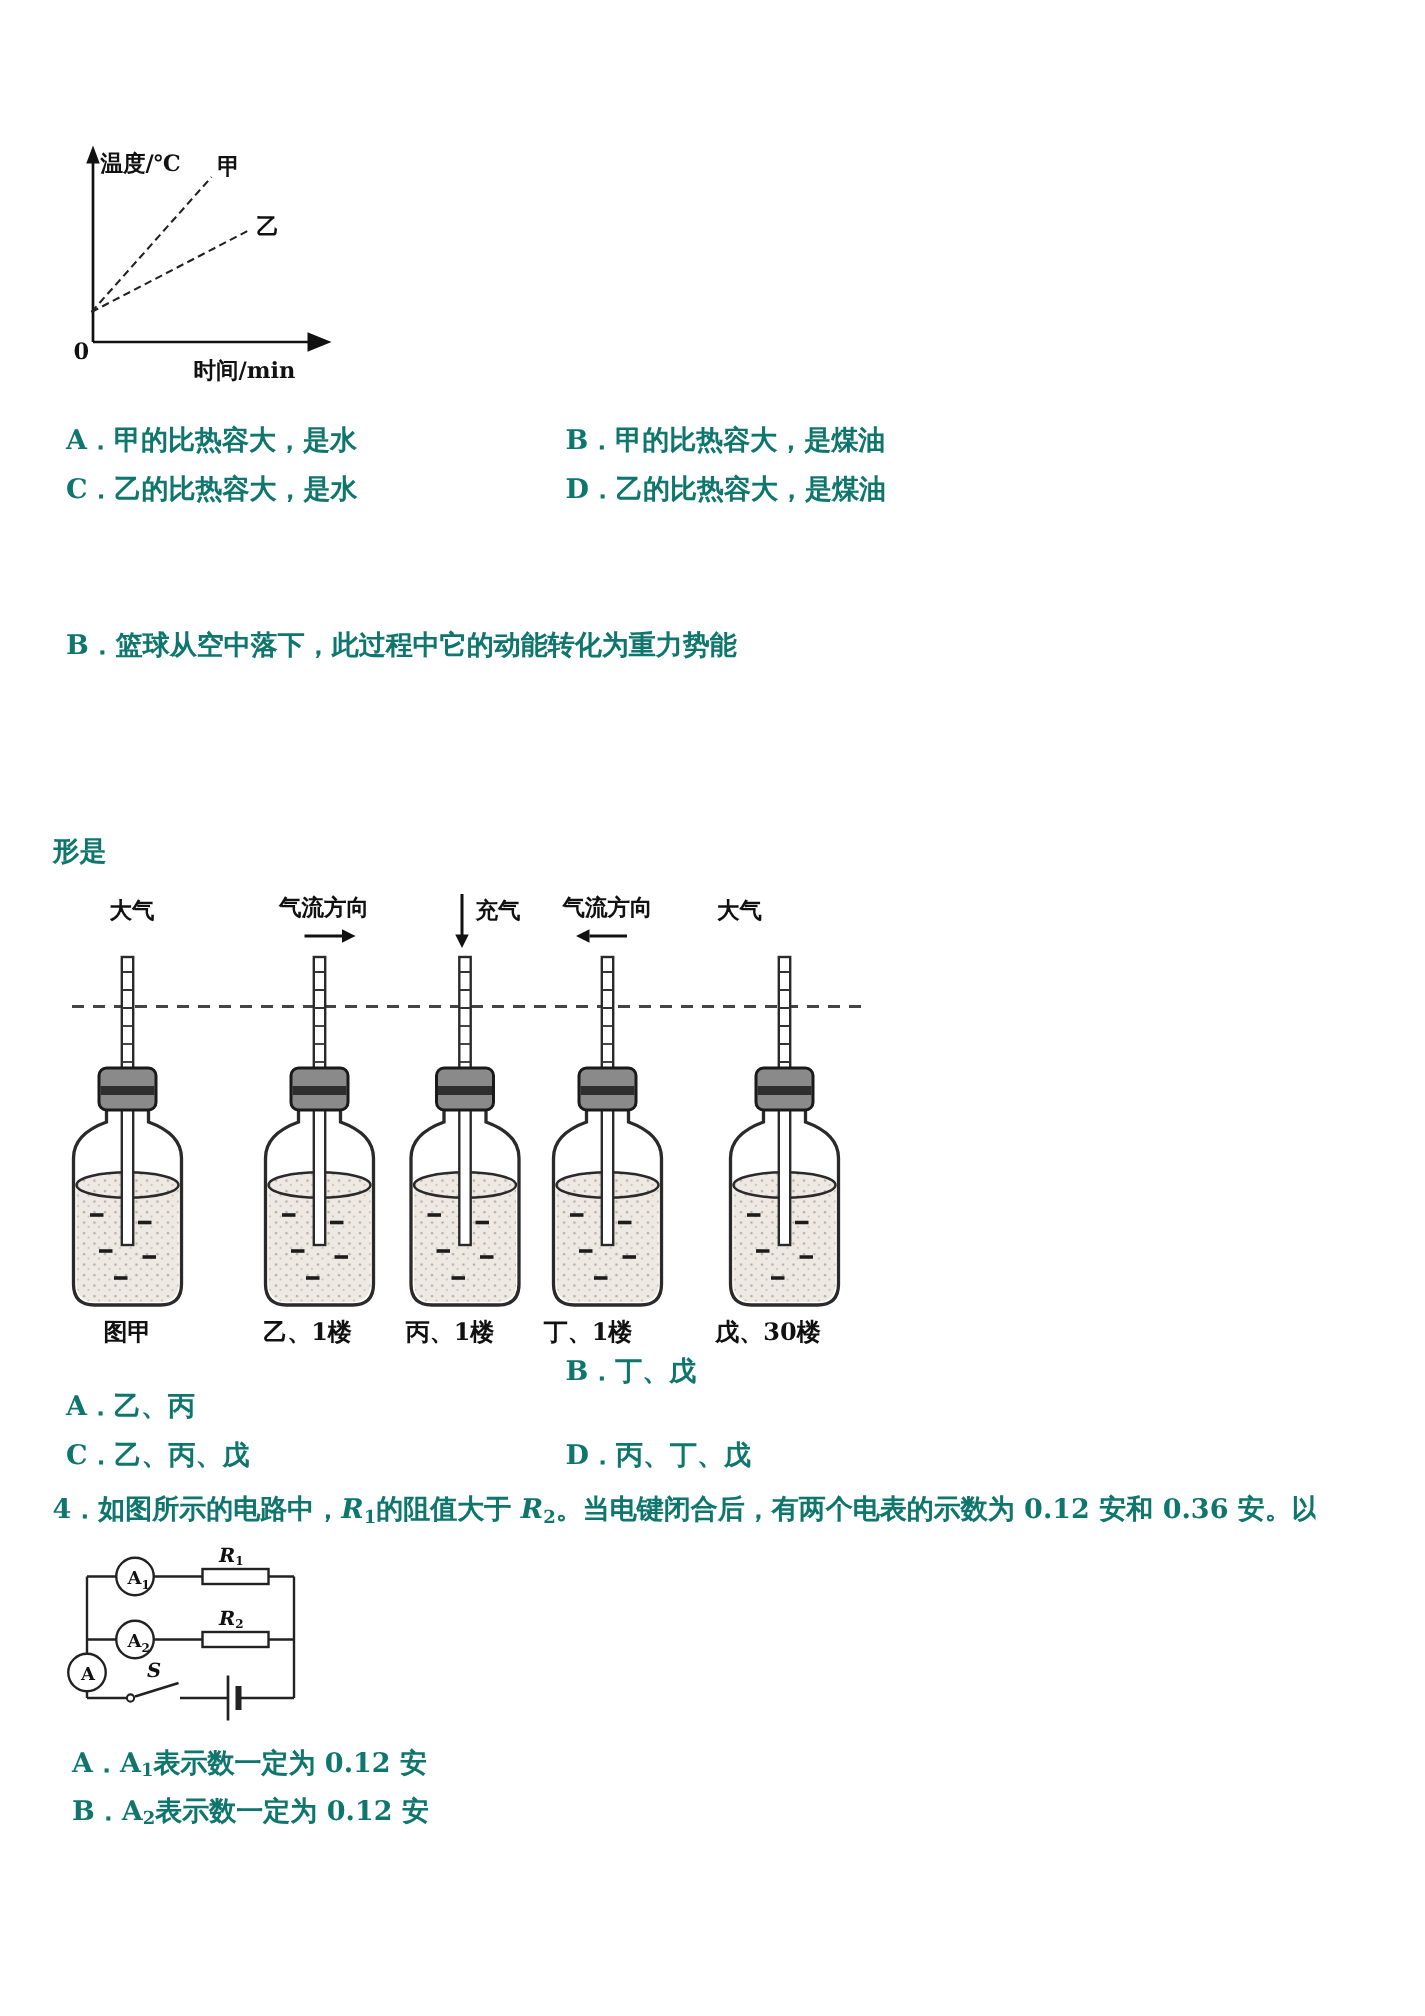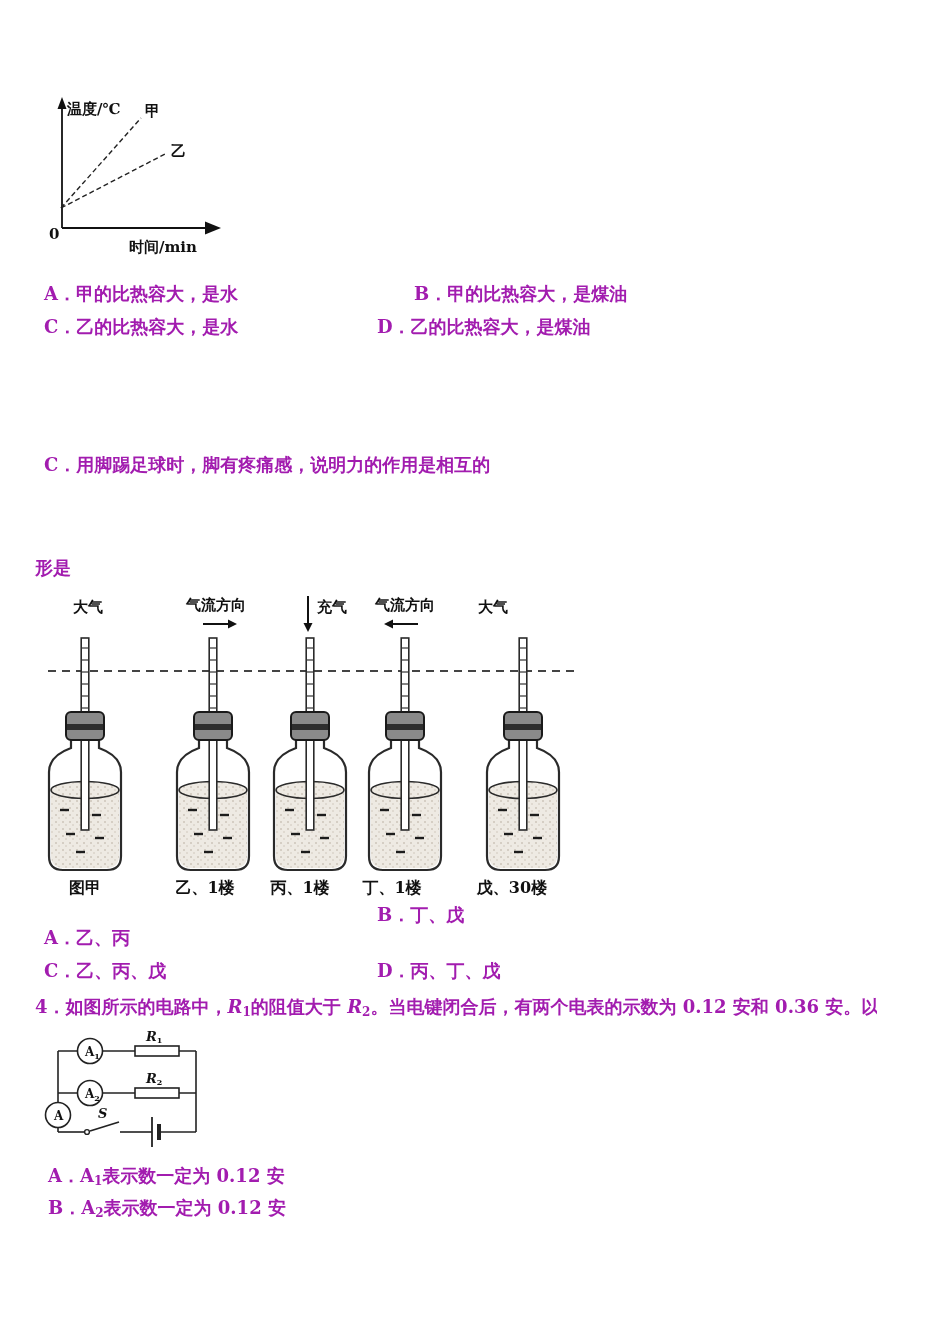--- a/index.html
+++ b/index.html
@@ -4,21 +4,21 @@
 <style>
   html,body { margin:0; padding:0; background:#ffffff; }
   #page {
     position:relative; width:877px; height:1344px; background:#ffffff;
     font-family:"DejaVu Serif","Liberation Serif",serif; color:#0d0d0d;
     overflow:hidden;
   }
   .txt {
     position:absolute; white-space:nowrap;
     font-size:18px; font-weight:700; line-height:20px;
-    font-family:"DejaVu Serif","Liberation Serif",serif; color:#a21caf;
+    font-family:"DejaVu Serif","Liberation Serif",serif; color:#0f766e;
   }
   .txt sub { font-size:12px; line-height:0; vertical-align:-3px; font-weight:700; }
   .var { font-style:italic; font-weight:700; }
   svg { position:absolute; }
   svg text { font-family:"DejaVu Serif","Liberation Serif",serif; fill:#111; }
 </style>
 </head>
 <body>
 
 <div id="page">
@@ -33,25 +33,25 @@
     <line x1="16" y1="112" x2="96" y2="22" stroke="#222" stroke-width="1.4" stroke-dasharray="5 3"></line>
     <line x1="16" y1="112" x2="120" y2="58" stroke="#222" stroke-width="1.4" stroke-dasharray="5 3"></line>
     <text x="22" y="18" font-size="15" font-weight="700">温度/℃</text>
     <text x="100" y="20" font-size="15" font-weight="700">甲</text>
     <text x="126" y="60" font-size="15" font-weight="700">乙</text>
     <text x="4" y="143" font-size="15" font-weight="700">0</text>
     <text x="118" y="156" text-anchor="middle" font-size="15" font-weight="700">时间/min</text>
   </svg>
 
   <div class="txt" style="left:44px; top:284px;">A．甲的比热容大，是水</div>
-  <div class="txt" style="left:377px; top:284px;margin-left:37px;">B．甲的比热容大，是煤油</div>
+  <div class="txt" style="left:377px; top:284px;">B．甲的比热容大，是煤油</div>
   <div class="txt" style="left:44px; top:317px;">C．乙的比热容大，是水</div>
   <div class="txt" style="left:377px; top:317px;">D．乙的比热容大，是煤油</div>
 
-  <div class="txt" style="left:44px; top:455px;">C．用脚踢足球时，脚有疼痛感，说明力的作用是相互的</div>
+  <div class="txt" style="left:44px; top:421px;">B．篮球从空中落下，此过程中它的动能转化为重力势能</div>
 
   <div class="txt" style="left:35px; top:558px;">形是</div>
 
   <svg style="left:40px; top:593px;" width="545" height="315" viewBox="0 0 545 315">
     <defs>
       <pattern id="speckle" patternUnits="userSpaceOnUse" width="7" height="7">
         <rect width="7" height="7" fill="#eeeae3"></rect>
         <circle cx="2" cy="2" r="0.8" fill="#b5ab9d"></circle>
         <circle cx="5" cy="5" r="0.7" fill="#c6bdb0"></circle>
       </pattern>

